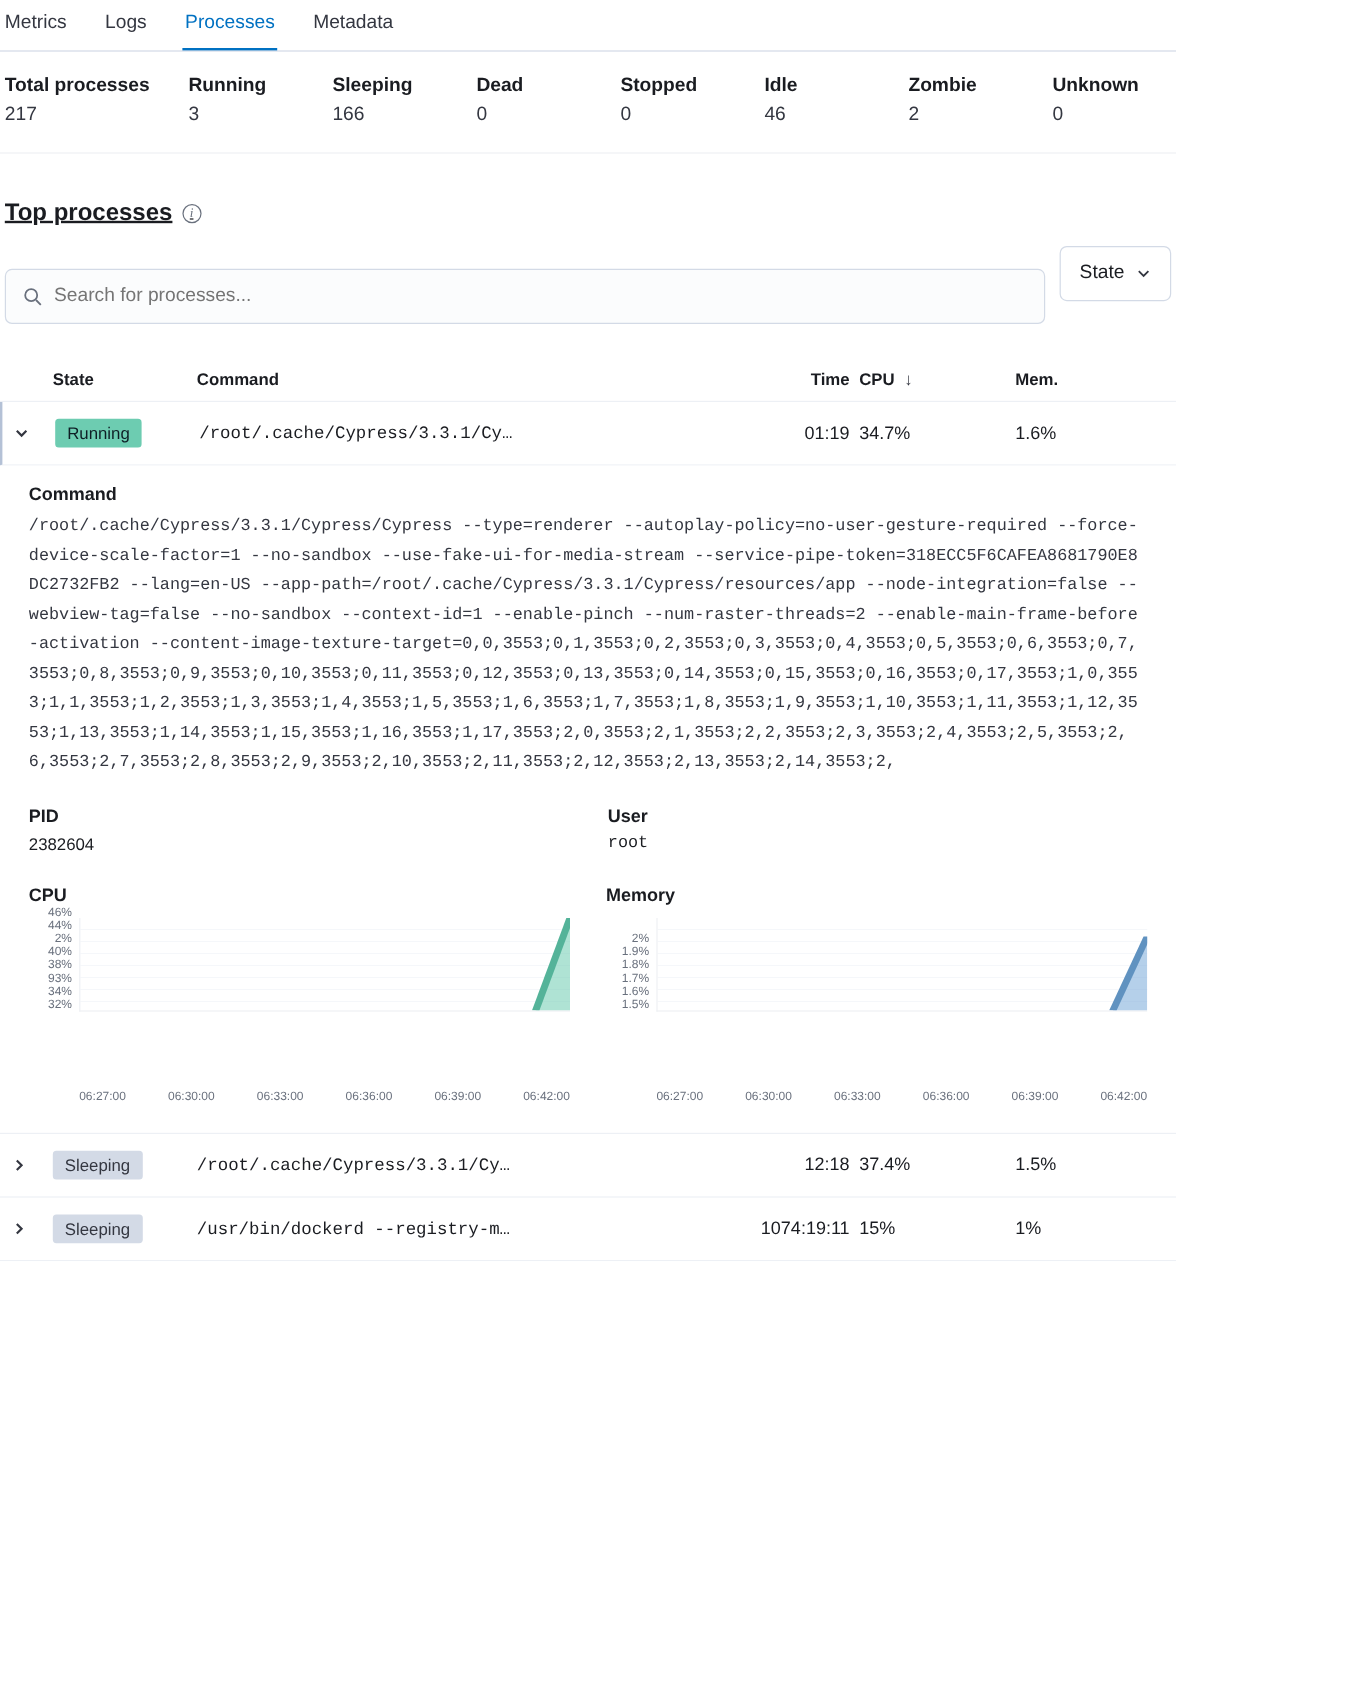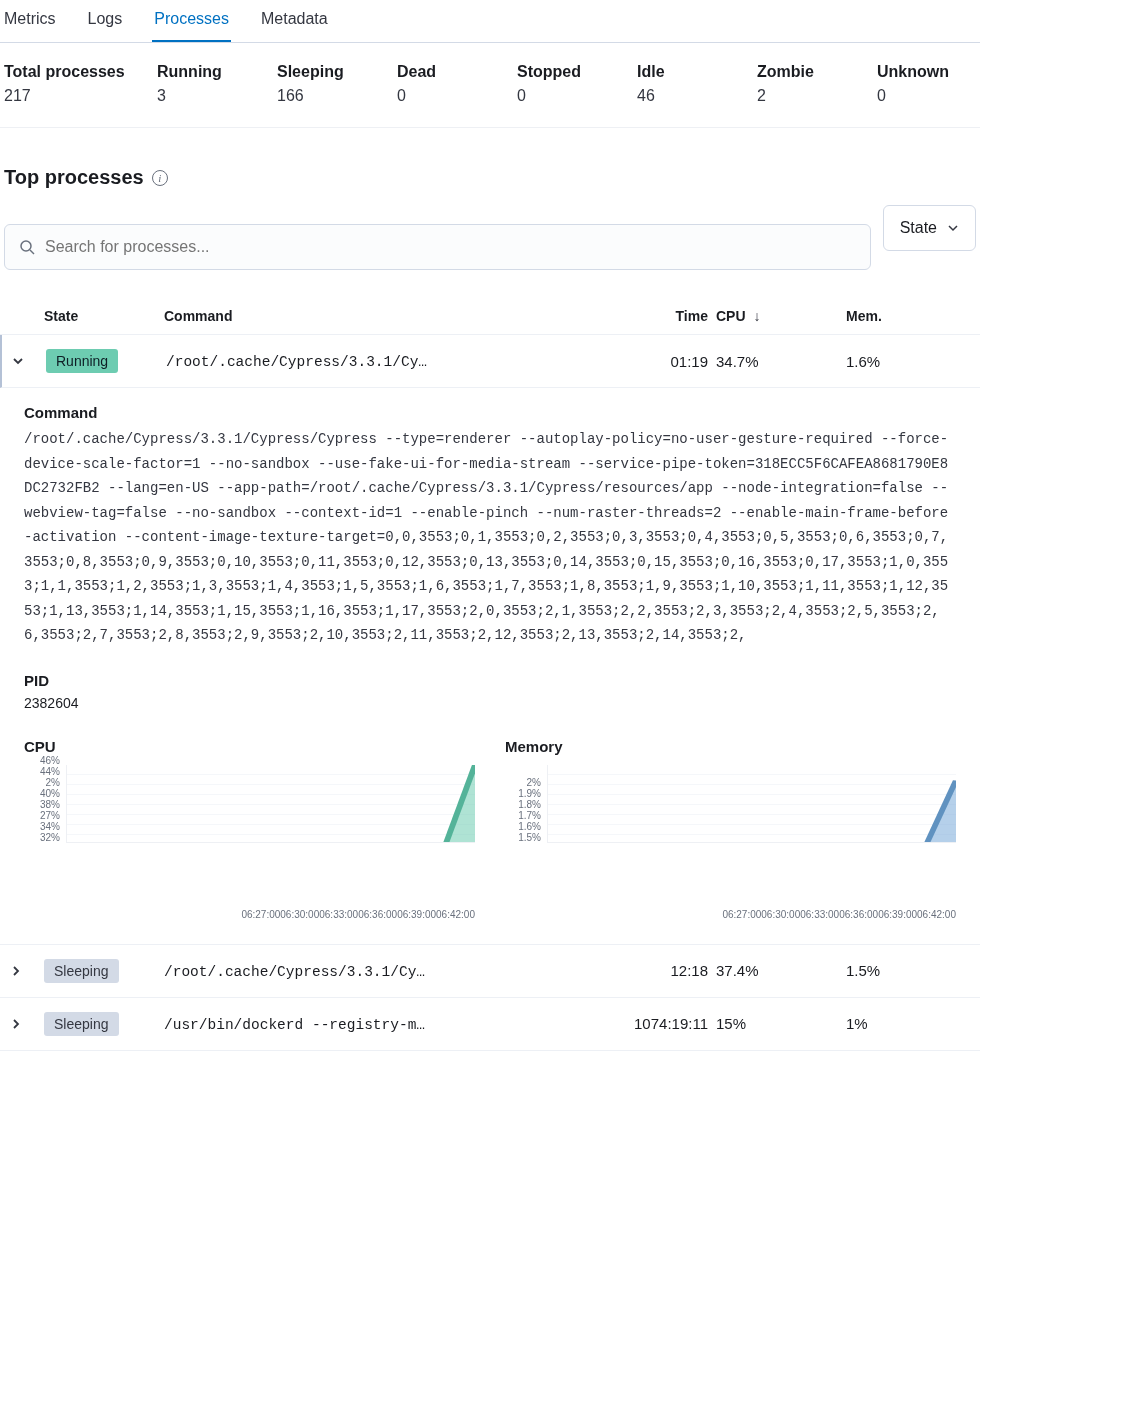--- a/index.html
+++ b/index.html
@@ -47,20 +47,21 @@
   }
   .summary-value {
     font-size: 16px;
     color: #343741;
   }
   .section-title-row {
     display: flex;
     align-items: center;
     margin: 38px 4px 16px 4px;
     gap: 8px;
+    text-decoration: underline;
   }
   .section-title {
     font-size: 20px;
     font-weight: 700;
   }
   .info-icon {
     width: 16px; height: 16px;
     border: 1.5px solid #69707d;
     border-radius: 50%;
     display: inline-flex;
@@ -218,21 +219,21 @@
     position: relative;
     flex: 1;
     height: 78px;
     border-left: 1px solid #eef0f4;
     border-bottom: 1px solid #eef0f4;
     background: repeating-linear-gradient(to bottom, transparent 0, transparent 9px, #f5f7fa 9px, #f5f7fa 10px);
   }
   .plot svg { position:absolute; inset:0; width:100%; height:100%; }
   .x-axis {
     display: flex;
-    justify-content: flex-end;
+    justify-content: space-between;
     font-size: 10px;
     color: #69707d;
     margin-top: 14px;
     padding-left: 42px;
   }
 </style>
 </head>
 <body>
 
 <div class="tabs">
@@ -326,34 +327,38 @@
 </div>
 
 <div class="details">
   <div class="details-label">Command</div>
   <div class="full-command">/root/.cache/Cypress/3.3.1/Cypress/Cypress --type=renderer --autoplay-policy=no-user-gesture-required --force-device-scale-factor=1 --no-sandbox --use-fake-ui-for-media-stream --service-pipe-token=318ECC5F6CAFEA8681790E8DC2732FB2 --lang=en-US --app-path=/root/.cache/Cypress/3.3.1/Cypress/resources/app --node-integration=false --webview-tag=false --no-sandbox --context-id=1 --enable-pinch --num-raster-threads=2 --enable-main-frame-before-activation --content-image-texture-target=0,0,3553;0,1,3553;0,2,3553;0,3,3553;0,4,3553;0,5,3553;0,6,3553;0,7,3553;0,8,3553;0,9,3553;0,10,3553;0,11,3553;0,12,3553;0,13,3553;0,14,3553;0,15,3553;0,16,3553;0,17,3553;1,0,3553;1,1,3553;1,2,3553;1,3,3553;1,4,3553;1,5,3553;1,6,3553;1,7,3553;1,8,3553;1,9,3553;1,10,3553;1,11,3553;1,12,3553;1,13,3553;1,14,3553;1,15,3553;1,16,3553;1,17,3553;2,0,3553;2,1,3553;2,2,3553;2,3,3553;2,4,3553;2,5,3553;2,6,3553;2,7,3553;2,8,3553;2,9,3553;2,10,3553;2,11,3553;2,12,3553;2,13,3553;2,14,3553;2,</div>
 
   <div class="detail-grid">
     <div>
       <div class="details-label">PID</div>
       <div>2382604</div>
+    </div>
+    <div>
+      <div class="details-label">User</div>
+      <div class="mono">root</div>
     </div>
   </div>
 
   <div class="chart-grid">
     <div>
       <div class="chart-title">CPU</div>
       <div class="chart-box">
         <div class="y-axis" id="cpu-y">
             <span>46%</span>
             <span>44%</span>
             <span>2%</span>
             <span>40%</span>
             <span>38%</span>
-            <span>27%</span>
+            <span>93%</span>
             <span>34%</span>
             <span>32%</span>
           </div>
         <div class="plot">
           <svg viewBox="0 0 100 100" preserveAspectRatio="none">
             <polygon points="93,100 100,0 100,100" fill="#6dccb1" fill-opacity="0.55"></polygon>
             <polyline points="93,100 100,0" stroke="#54b399" stroke-width="1.5" fill="none"></polyline>
           </svg>
         </div>
       </div>

